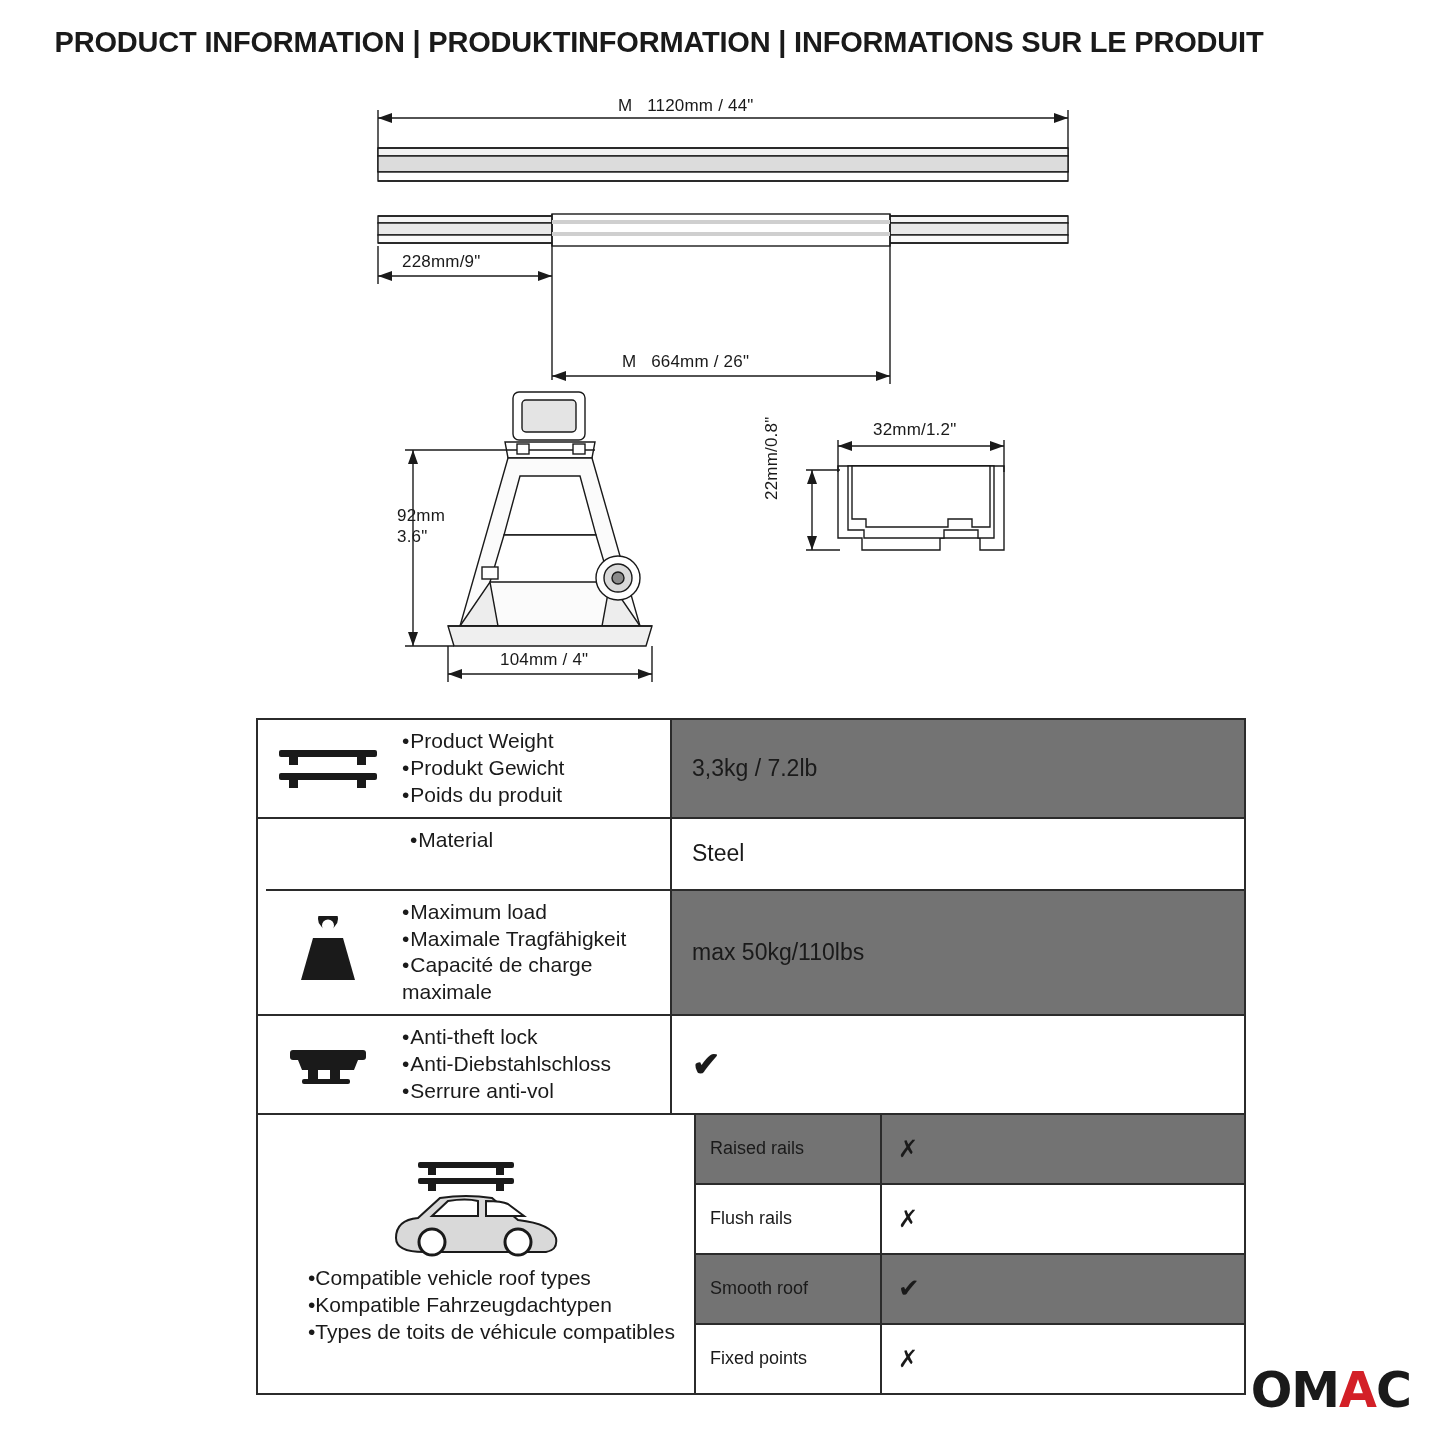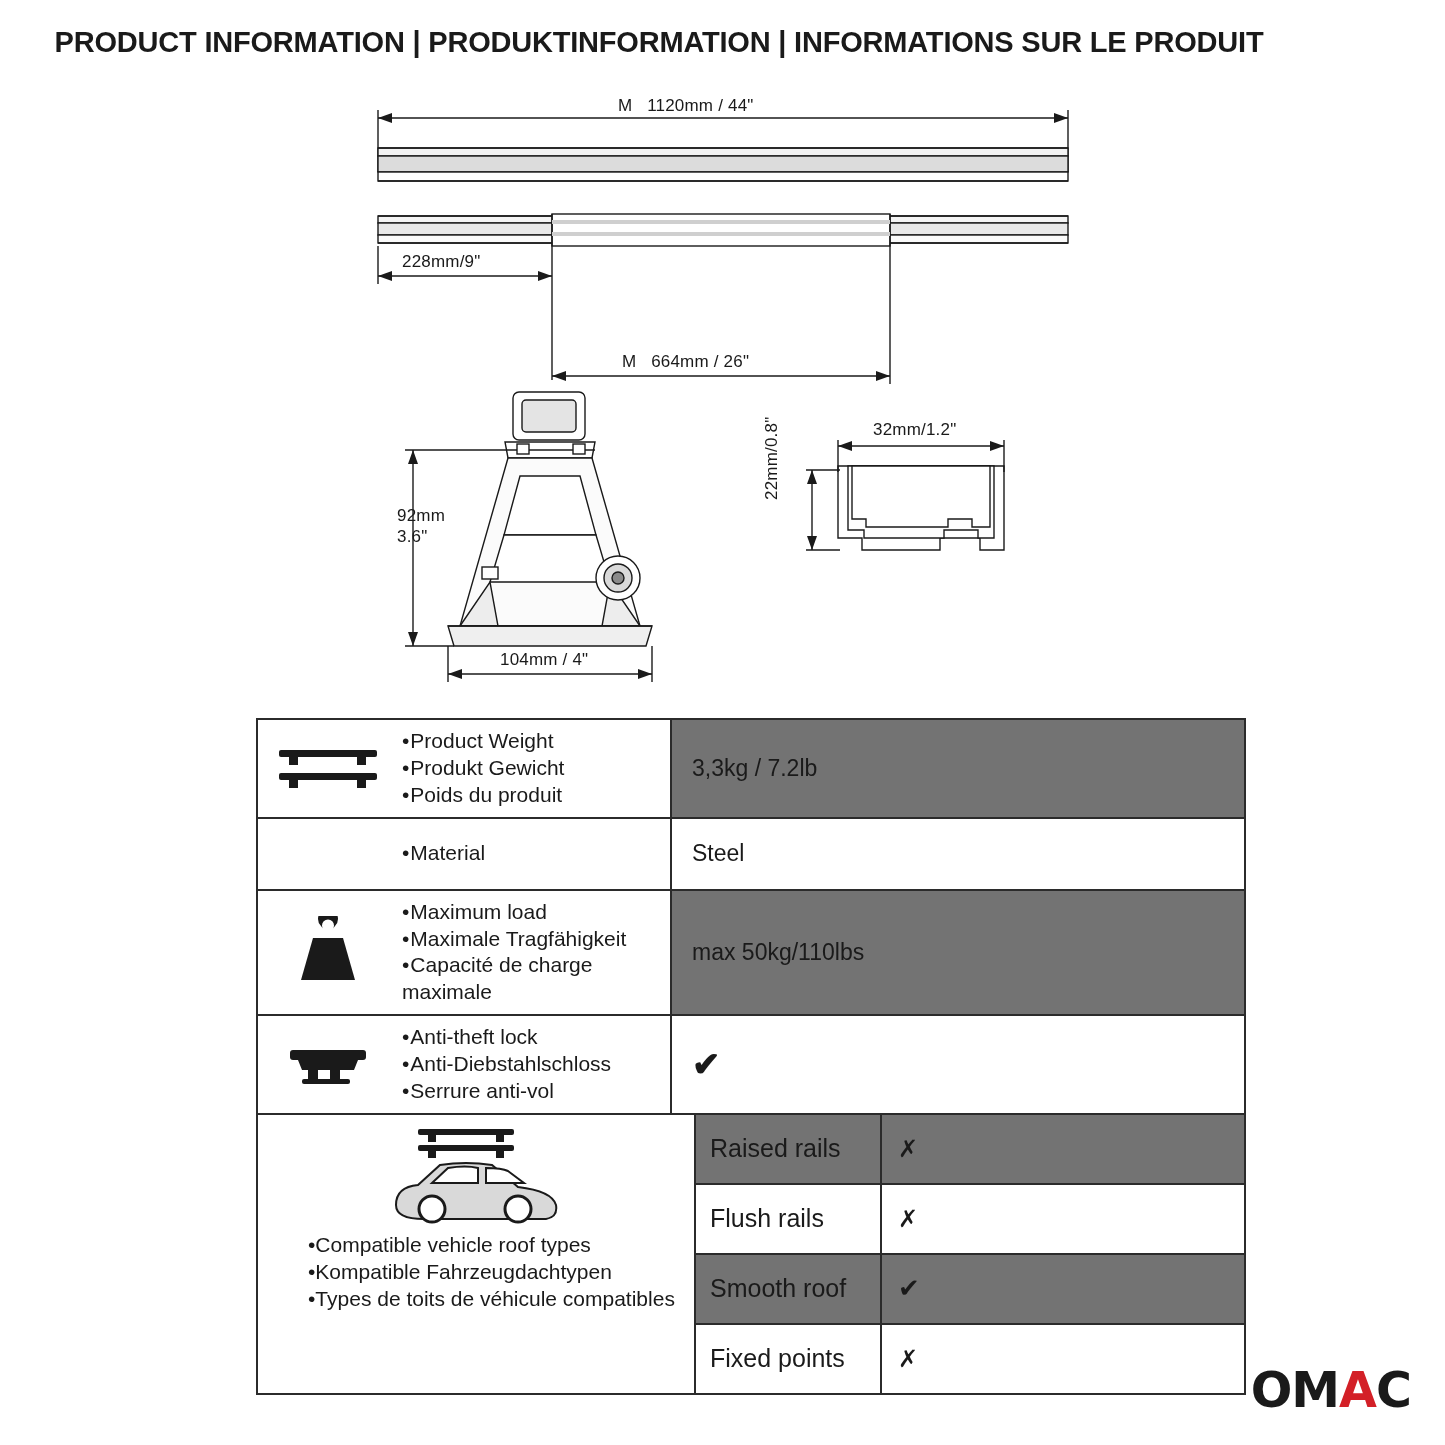--- a/index.html
+++ b/index.html
@@ -64,21 +64,20 @@
   .cell-icon {
     width: 140px;
     flex: 0 0 140px;
     display: flex;
     align-items: center;
     justify-content: center;
   }
   .cell-label {
     flex: 1;
     display: flex;
-    align-items: center;
     padding: 8px 6px 8px 4px;
     font-size: 21px;
     line-height: 1.28;
   }
   .cell-label ul {
     margin: 0;
     padding: 0;
     list-style: none;
   }
   .cell-label li::before { content: "•"; margin-right: 1px; }
@@ -93,20 +92,21 @@
   }
   .shaded { background: #737373; }
 
   
   .compat-row { display: flex; border-bottom: none; }
   .compat-left {
     flex: 0 0 436px;
     display: flex;
     flex-direction: column;
     align-items: center;
+    justify-content: center;
     padding: 6px 8px 14px 8px;
     box-sizing: border-box;
   }
   .compat-left .txt {
     font-size: 21px;
     line-height: 1.3;
     width: 100%;
     padding-left: 42px;
     box-sizing: border-box;
   }
@@ -120,21 +120,21 @@
     display: flex;
     height: 68px;
     border-bottom: 2px solid #2b2b2b;
   }
   .crow:last-child { border-bottom: none; }
   .crow .name {
     flex: 0 0 186px;
     display: flex;
     align-items: center;
     padding-left: 14px;
-    font-size: 25px;
+    font-size: 18px;
     border-right: 2px solid #2b2b2b;
     box-sizing: border-box;
   }
   .crow .mark {
     flex: 1;
     display: flex;
     align-items: center;
     padding-left: 16px;
     font-size: 24px;
   }
@@ -302,21 +302,21 @@
     <div class="cell-label">
       <ul>
         <li>Product Weight</li>
         <li>Produkt Gewicht</li>
         <li>Poids du produit</li>
       </ul>
     </div>
     <div class="cell-value shaded">3,3kg / 7.2lb</div>
   </div>
 
-  <div class="srow" style="min-height:70px;">
+  <div class="srow" style="min-height:70px;margin-left:8px;">
     <div class="cell-icon"></div>
     <div class="cell-label">
       <ul>
         <li>Material</li>
       </ul>
     </div>
     <div class="cell-value">Steel</div>
   </div>
 
   <div class="srow">

